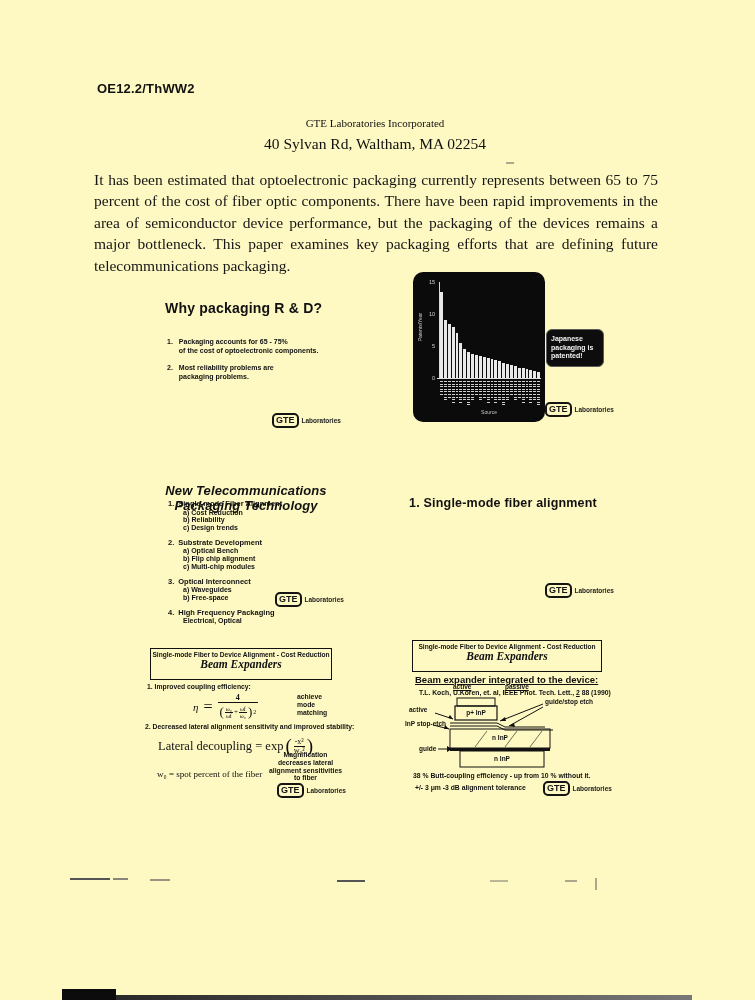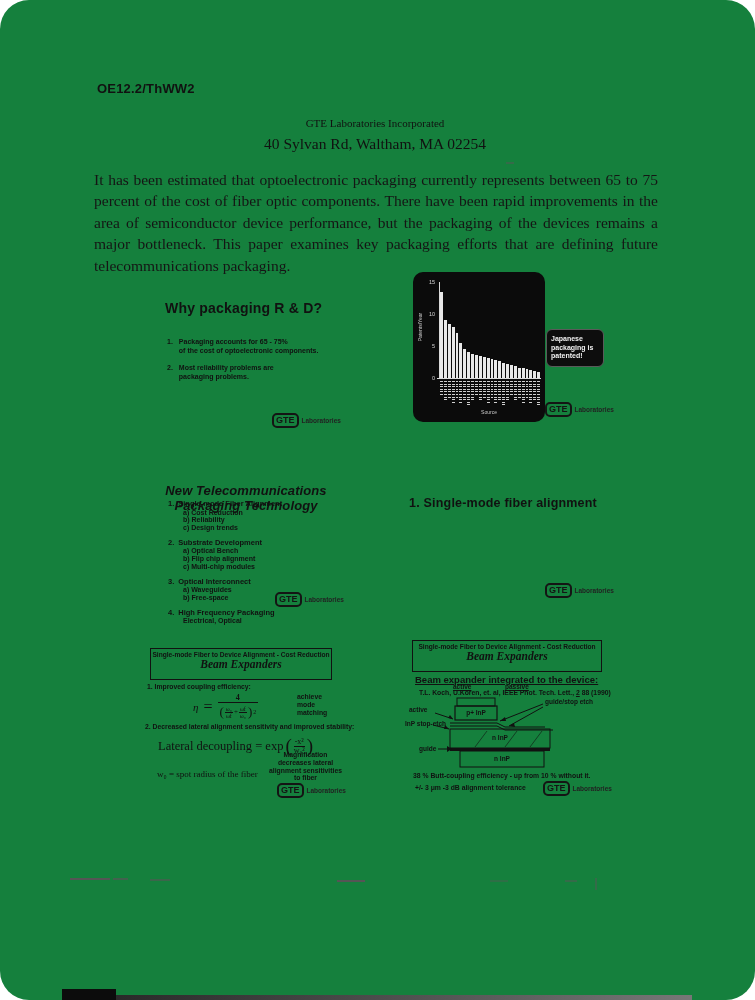--- a/index.html
+++ b/index.html
@@ -1,17 +1,17 @@
 <!DOCTYPE html>
 <html><head>
 <meta charset="utf-8">
 <style>
   html,body{margin:0;padding:0;background:#ffffff;}
-  .page{position:relative;width:755px;height:1000px;background:#15803d;overflow:hidden;
-        font-family:"Liberation Sans",sans-serif;color:#111;border-radius:29px;}
+  .page{position:relative;width:755px;height:1000px;background:#fef9c3;overflow:hidden;
+        font-family:"Liberation Sans",sans-serif;color:#111;}
   .abs{position:absolute;}
   .serif{font-family:"Liberation Serif",serif;}
 
   
   .session{font-weight:bold;font-size:13px;letter-spacing:.2px;}
   .doc-title{font-weight:bold;font-size:15.5px;letter-spacing:.1px;}
   .byline{left:95px;width:560px;text-align:center;}
   .author{font-style:italic;font-size:15px;}
   .affil{font-size:11px;}
   .addr{font-size:15.5px;}
@@ -289,21 +289,21 @@
       <span class="frac2">
         <span>-x²</span>
         <span class="d">w₀²</span>
       </span>
       <span class="bigparen">)</span>
     </div>
     <div class="abs b-note" style="left:118px;top:108px;width:85px;text-align:center;">Magnification
 decreases lateral
 alignment sensitivities
 to fiber</div>
-    <div class="abs b-foot" style="left:12px;top:126px;">w₀ = spot radius of the fiber</div>
+    <div class="abs b-foot" style="left:12px;top:126px;">w₀ = spot percent of the fiber</div>
     <div class="abs gte" style="left:132px;top:140px;">
       <span class="gte-box">GTE</span>
       <span class="gte-word">Laboratories</span>
     </div>
   </div>
 
   <div class="slide" style="left:405px;top:633px;width:215px;height:165px;">
     <div class="hdr-box" style="left:7px;top:7px;width:188px;height:28px;">
       <div class="hdr1">Single-mode Fiber to Device Alignment - Cost Reduction</div>
       <div class="hdr2">Beam Expanders</div>

